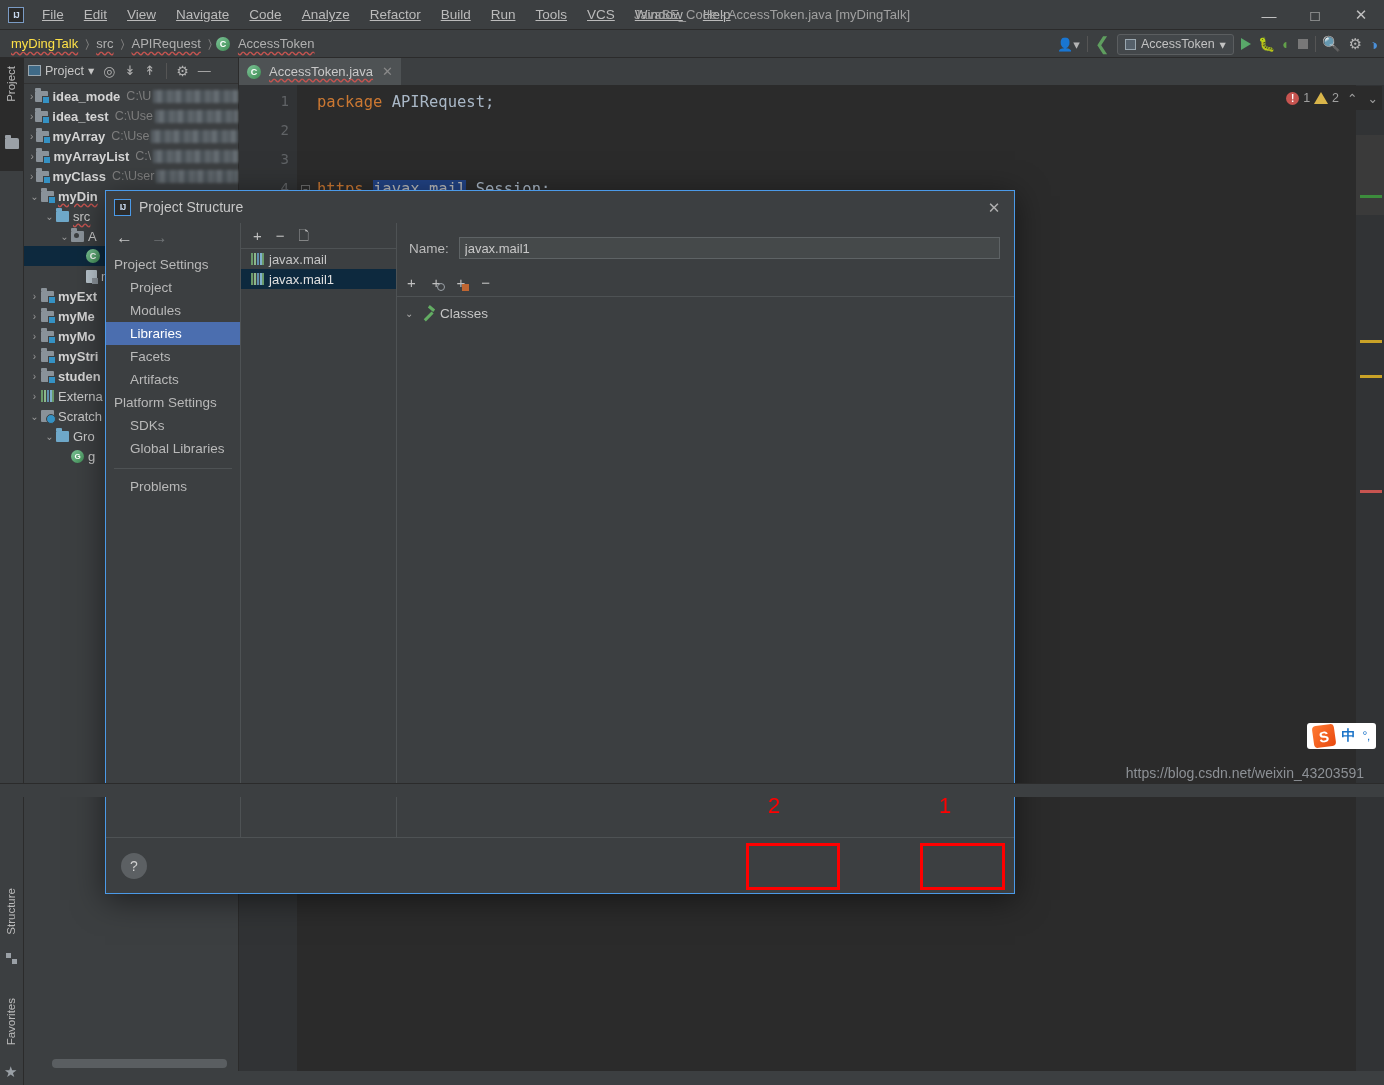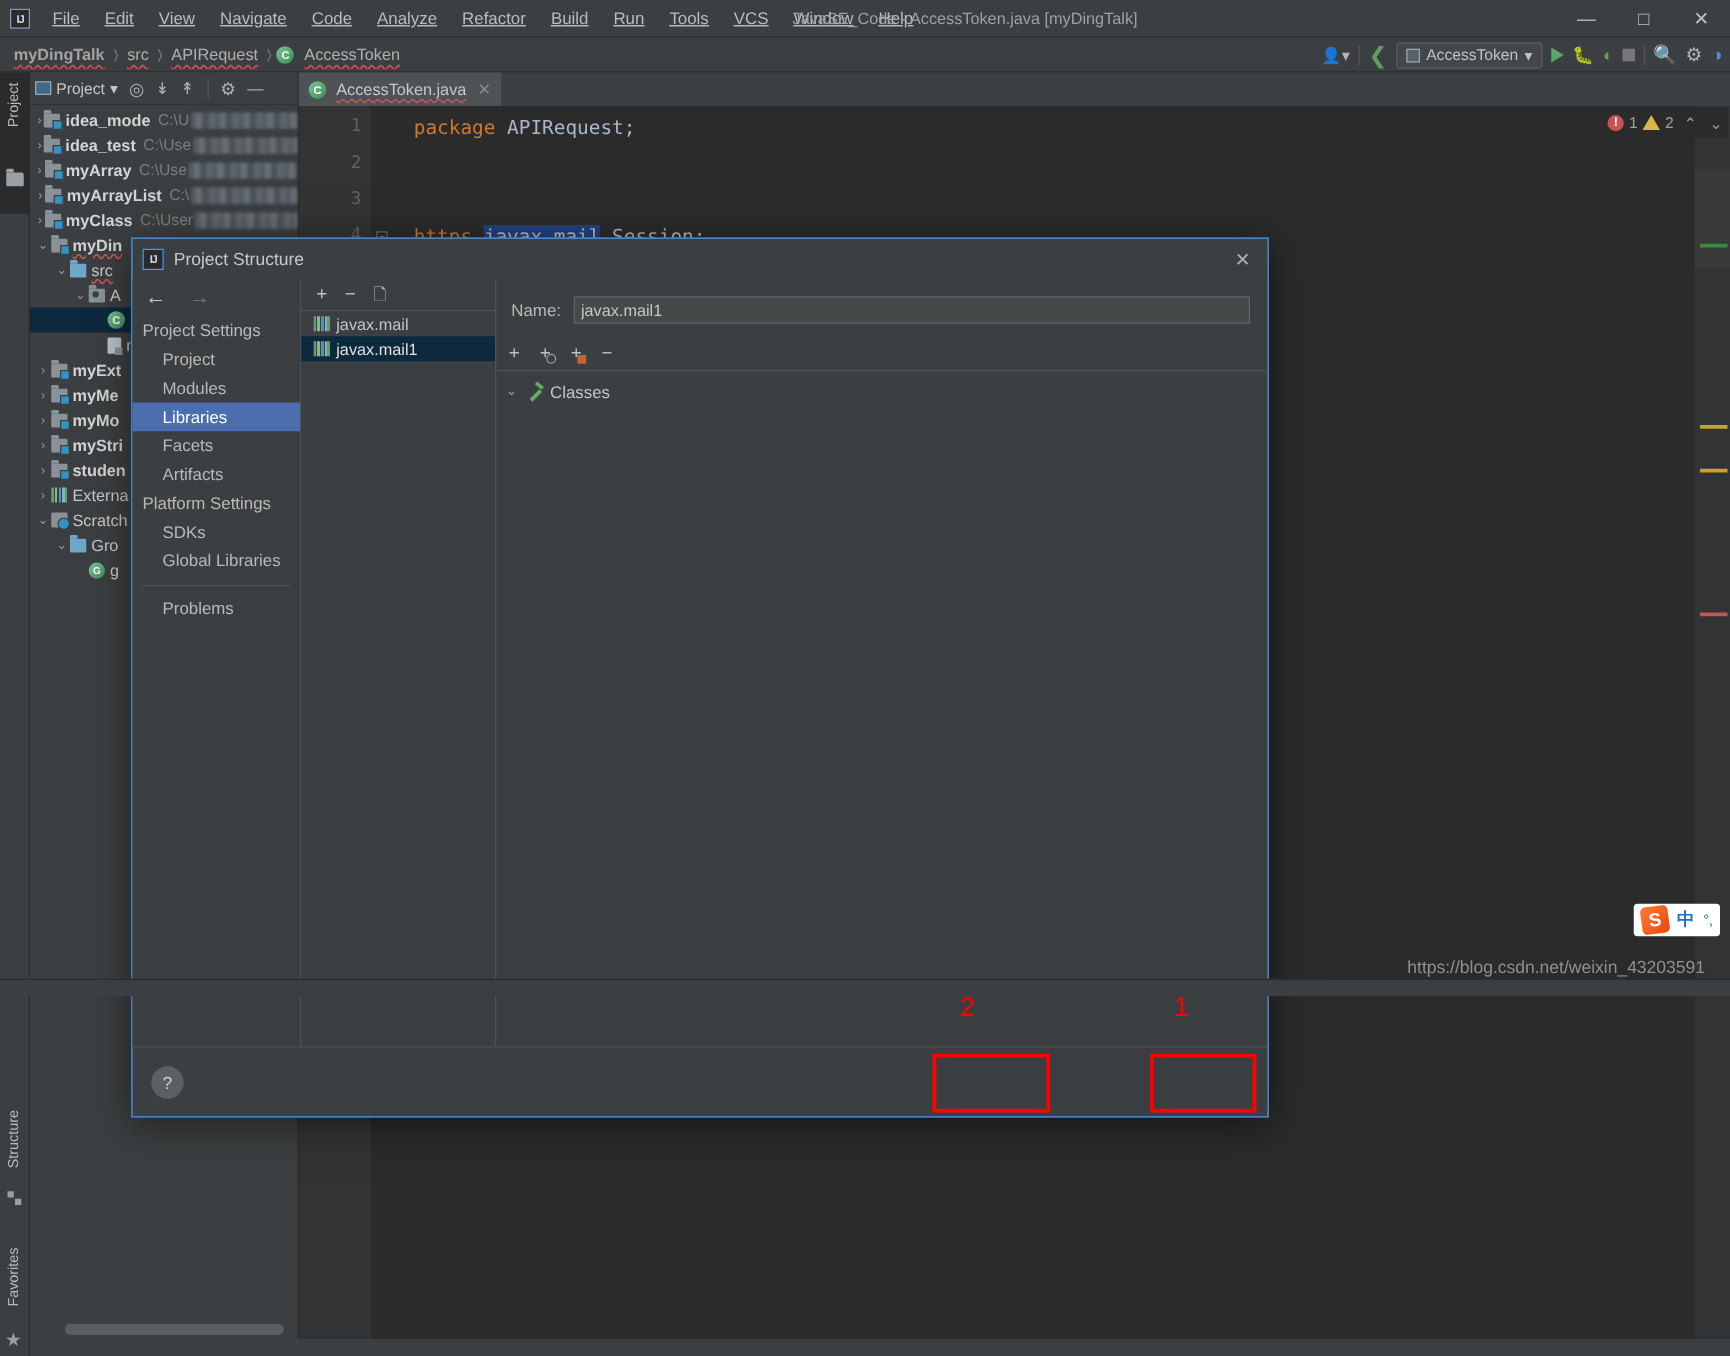--- a/index.html
+++ b/index.html
@@ -19,21 +19,21 @@
     display: flex; align-items: center;
     border-bottom: 1px solid #2b2b2b;
   }
   .ij-logo {
     width: 16px; height: 16px; margin-left: 8px; margin-right: 8px;
     border: 1px solid #7a9bc4; background: #2b2b2b;
     color: #c8d8ee; font-size: 9px; font-weight: bold;
     display: flex; align-items: center; justify-content: center;
     letter-spacing: -1px;
   }
-  .menubar { display: flex; align-items: center; gap: 0px; text-decoration: underline; }
+  .menubar { display: flex; align-items: center; gap: 0px; }
   .menu-item {
     padding: 4px 10px; font-size: 13.5px; color: #bbbbbb;
     cursor: default; white-space: nowrap;
   }
   .menu-item .mn { text-decoration: underline; }
   .win-title {
     position: absolute; left: 634px; top: 7px;
     font-size: 13px; color: #a0a0a0; white-space: nowrap;
   }
   .win-ctrls {
@@ -46,21 +46,21 @@
   }
 
   
   .navbar {
     position: absolute; top: 30px; left: 0; width: 1384px; height: 28px;
     background: #3c3f41; display: flex; align-items: center;
     border-bottom: 1px solid #2b2b2b;
   }
   .crumbs { display: flex; align-items: center; padding-left: 8px; gap: 2px; }
   .crumb { font-size: 13px; color: #b0b0b0; padding: 0 3px; }
-  .crumb.bold { font-weight: bold; color: #a3a3a3; }
+  .crumb.bold { font-weight: normal; color: #fde047; }
   .crumb.squiggle {
     text-decoration: underline wavy #c75450;
     text-underline-offset: 3px;
   }
   .crumb-sep { color: #808080; font-size: 12px; padding: 0 2px; }
   .cls-ico {
     width: 14px; height: 14px; border-radius: 50%;
     background: linear-gradient(135deg,#7ec699 0%, #3d8b52 100%);
     color: #fff; font-size: 9px; font-weight: bold;
     display: inline-flex; align-items: center; justify-content: center;
@@ -196,21 +196,21 @@
   .tab .x { color:#8a8a8a; font-size:13px; margin-left:4px; }
   .gutter {
     position:absolute; left:0; top:27px; width:58px; height:986px; background:#313335;
   }
   .lnum {
     position:absolute; right:8px; font-size:14px; color:#606366;
     font-family:"DejaVu Sans Mono", monospace;
   }
   .codearea { position:absolute; left:58px; top:27px; right:28px; bottom:0; background:#2b2b2b;}
   .cline {
-    position:absolute; left:34px; font-size:15.5px;
+    position:absolute; left:20px; font-size:15.5px;
     font-family:"DejaVu Sans Mono", monospace; white-space:pre;
   }
   .kw { color:#cc7832; }
   .plain { color:#a9b7c6; }
   .hl { background:#214283; }
   .fold {
     position:absolute; left:4px; width:9px; height:9px;
     border:1px solid #6a6a6a; color:#999; font-size:8px;
     display:flex;align-items:center;justify-content:center;line-height:1;
   }

